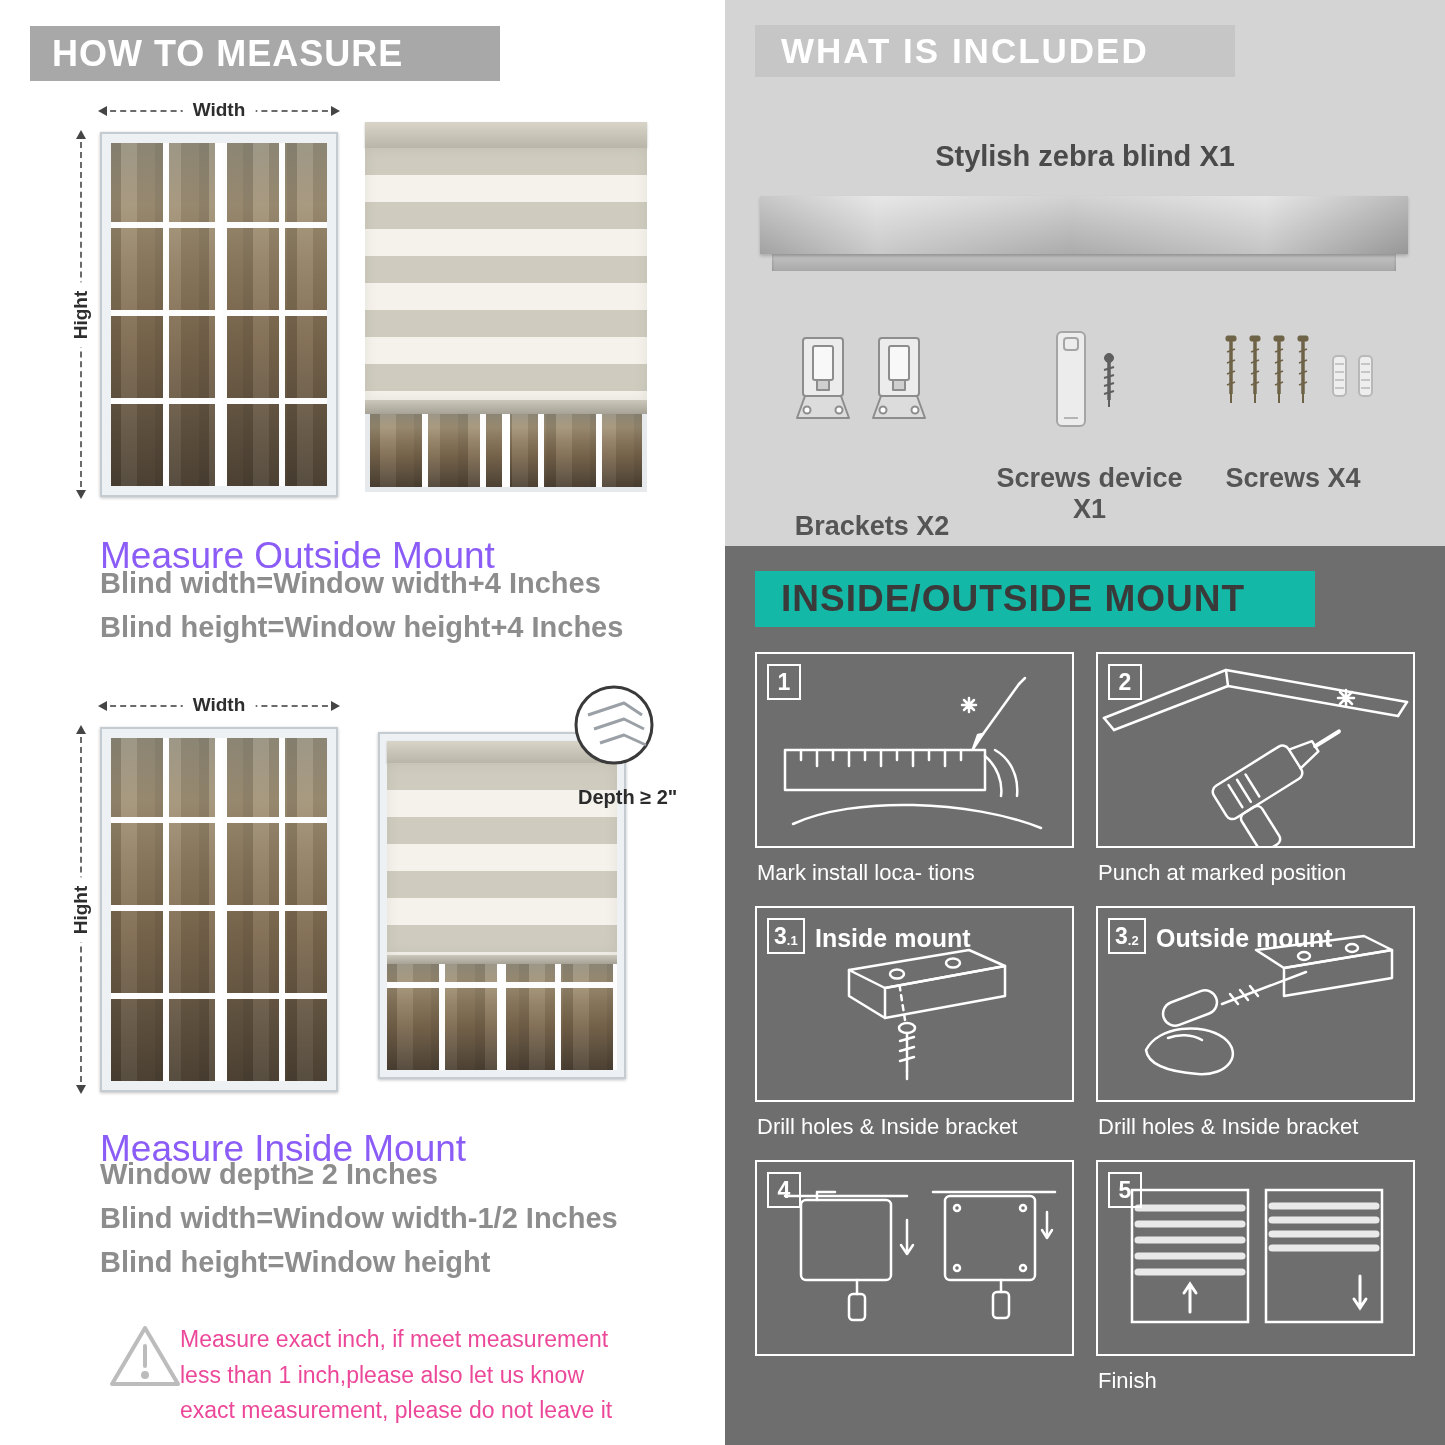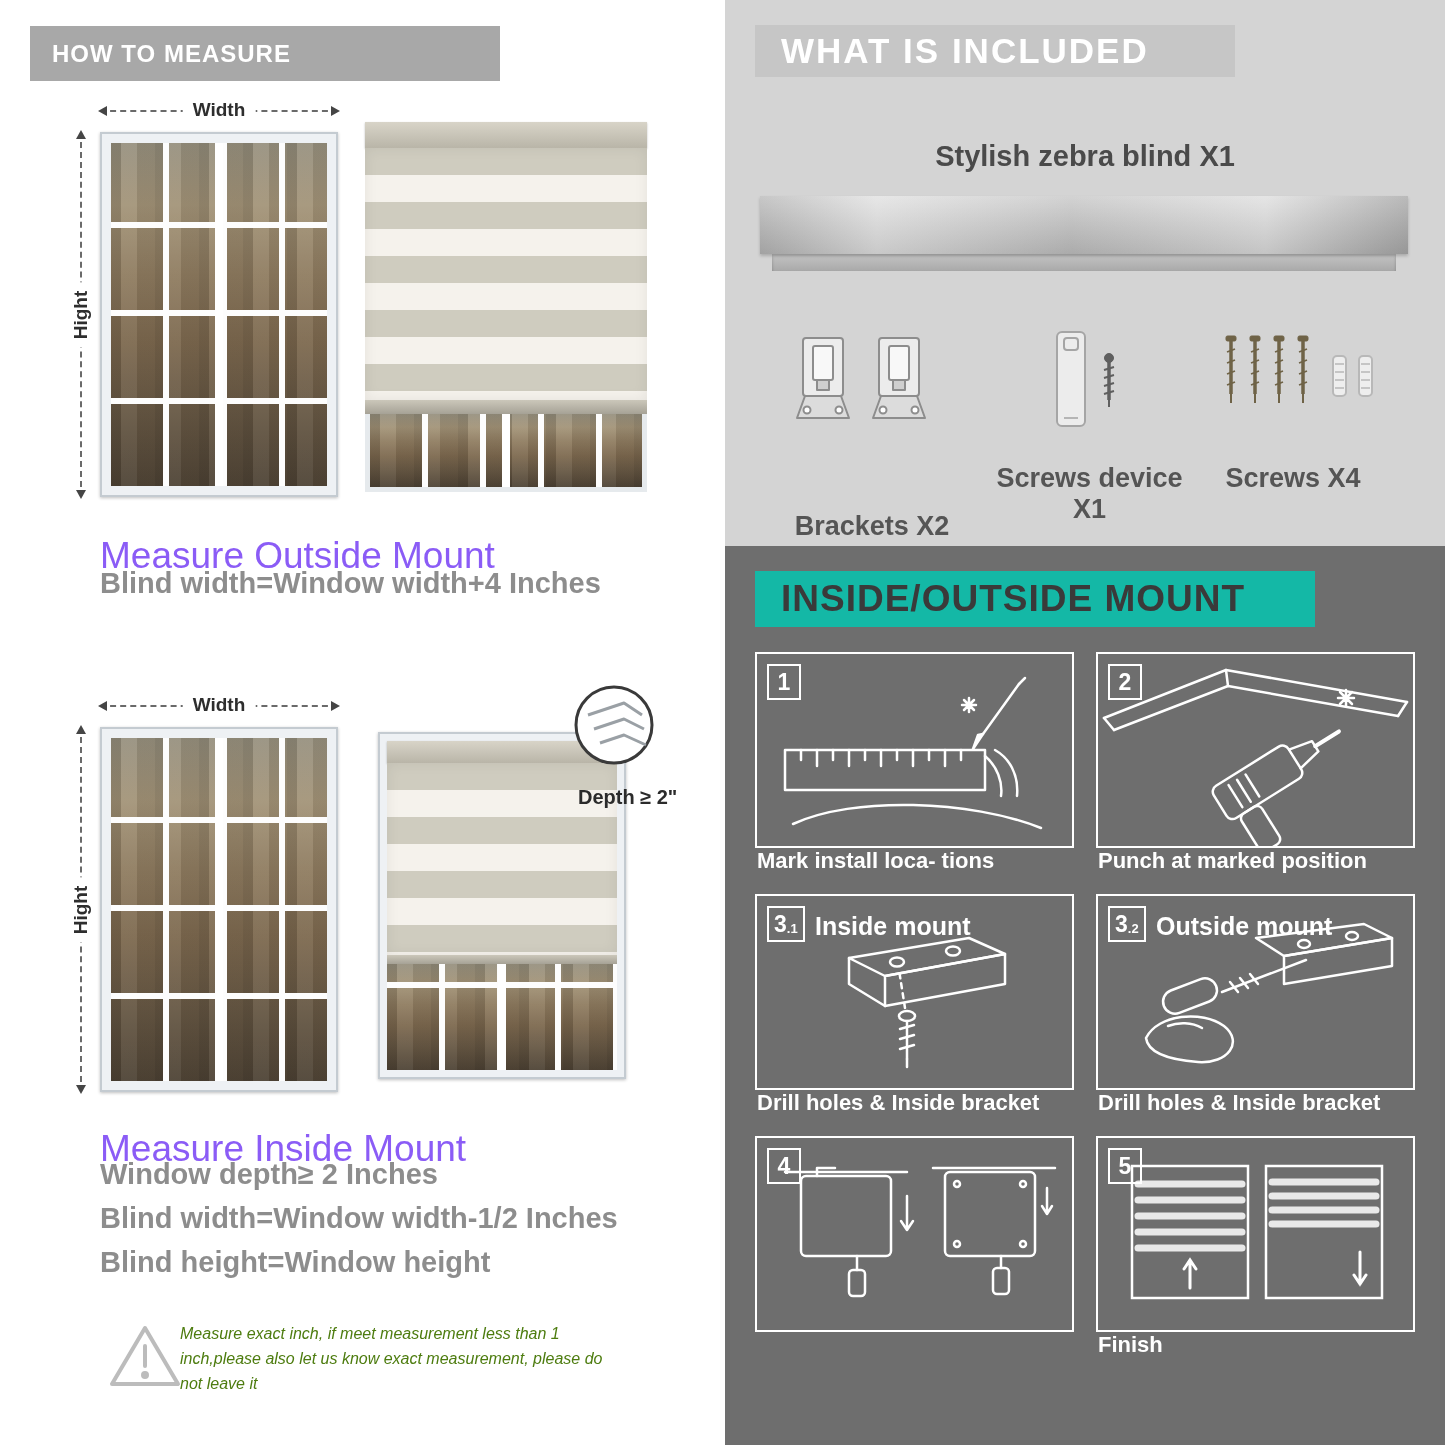--- a/index.html
+++ b/index.html
@@ -2,21 +2,21 @@
 <html><head>
 <meta charset="utf-8">
 <style>
   * { margin:0; padding:0; box-sizing:border-box; }
   html,body { width:1445px; height:1445px; }
   body { font-family:"Liberation Sans", sans-serif; background:#fff; }
   .page { position:relative; width:1445px; height:1445px; background:#fff; overflow:hidden; }
 
   
   .left-header { position:absolute; left:30px; top:26px; width:470px; height:55px;
-    background:#a8a8a8; color:#fff; font-weight:bold; font-size:24px; letter-spacing:1px;
+    background:#a8a8a8; color:#fff; font-weight:bold; font-size:36px; letter-spacing:1px;
     display:flex; align-items:center; padding-left:22px; }
 
   .window { position:absolute; background:#eef1f4; border:2px solid #c4cbd1; padding:9px;
     box-shadow:0 1px 3px rgba(0,0,0,.25); }
   .glass { width:100%; height:100%;
     background:
       linear-gradient(90deg, transparent 0, transparent calc(50% - 4px), #fff calc(50% - 4px), #fff calc(50% + 4px), transparent calc(50% + 4px)),
       repeating-linear-gradient(0deg, transparent 0 82px, #fdfdfd 82px 88px),
       repeating-linear-gradient(90deg, transparent 0 52px, #fdfdfd 52px 58px),
       repeating-linear-gradient(90deg, rgba(30,25,20,0.16) 0 10px, rgba(255,255,255,0.06) 10px 26px, rgba(60,50,40,0.12) 26px 44px),
@@ -54,22 +54,22 @@
   .blind2 .bottomrail { height:9px; }
   .blind2 .glass { height:106px; }
 
   .depth-circle { position:absolute; left:573px; top:684px; width:82px; height:82px; }
   .depth-label { position:absolute; left:578px; top:786px; font-size:20px; font-weight:bold; color:#2b2b2b; }
 
   .h-title { position:absolute; left:100px; font-size:37px; font-weight:normal; color:#8b5cf6;margin-top:20px; }
   .f-line { position:absolute; left:100px; font-size:29px; font-weight:bold; color:#8d8d8d; }
 
   .warning-icon { position:absolute; left:106px; top:1322px; }
-  .warning-text { position:absolute; left:180px; top:1322px; width:448px; font-size:16px;
-    color:#4d7c0f; line-height:1.55;font-style:italic; }
+  .warning-text { position:absolute; left:180px; top:1322px; width:448px; font-size:23px;
+    color:#ec4899; line-height:1.55; }
 
   
   .included { position:absolute; left:725px; top:0; width:720px; height:546px; background:#d4d4d4; }
   .included-header { position:absolute; left:30px; top:25px; width:480px; height:52px;
     background:#c6c6c6; color:#fff; font-weight:bold; font-size:35px; letter-spacing:2px;
     display:flex; align-items:center; padding-left:26px; }
   .blind-label { position:absolute; left:0; right:0; top:140px; text-align:center;
     font-size:29px; font-weight:bold; color:#4a4a4a; }
   .headrail-bar { position:absolute; left:35px; top:196px; width:648px; height:58px;
     background:
@@ -88,21 +88,21 @@
     padding-left:26px; letter-spacing:1px; }
   .steps { position:absolute; left:30px; top:106px; width:660px; display:grid;
     grid-template-columns:1fr 1fr; column-gap:22px; row-gap:4px; }
   .panel { position:relative; height:196px; border:2px solid #fff; overflow:hidden; }
   .panel svg.illus { position:absolute; inset:0; width:100%; height:100%; }
   .badge { position:absolute; left:10px; top:10px; min-width:34px; height:36px; border:2px solid #fff;
     color:#fff; font-size:23px; font-weight:bold; display:flex; align-items:center;
     justify-content:center; padding:0 5px; }
   .badge .sub { font-size:13px; align-self:flex-end; margin-bottom:4px; }
   .inner-label { position:absolute; left:58px; top:16px; color:#fff; font-weight:bold; font-size:25px; }
-  .caption { color:#fff; font-weight:bold; font-size:22px; margin:0 0 14px 2px; min-height:28px; }
+  .caption { color:#fff; font-weight:normal; font-size:22px; margin:12px 0 14px 2px; min-height:28px; }
 </style>
 </head>
 <body>
 
 <div class="page">
 
   <div class="left-header">HOW TO MEASURE</div>
 
   <div class="measure-h" style="left:100px; top:110px; width:238px;">
     <span class="mlabel">Width</span>
@@ -116,20 +116,21 @@
 
   <div class="blind1">
     <div class="cassette"></div>
     <div class="stripes"></div>
     <div class="bottomrail"></div>
     <div class="window-below glass"></div>
   </div>
 
   <div class="h-title" style="top:515px;">Measure Outside Mount</div>
   <div class="f-line" style="top:567px;">Blind width=Window width+4 Inches</div>
+  <div class="f-line" style="top:611px;">Blind height=Window height+4 Inches</div>
 
   <div class="measure-h" style="left:100px; top:705px; width:238px;">
     <span class="mlabel">Width</span>
   </div>
   <div class="measure-v" style="left:80px; top:727px; height:365px;">
     <span class="mlabel">Hight</span>
   </div>
   <div class="window" style="left:100px; top:727px; width:238px; height:365px;">
     <div class="glass"></div>
   </div>

